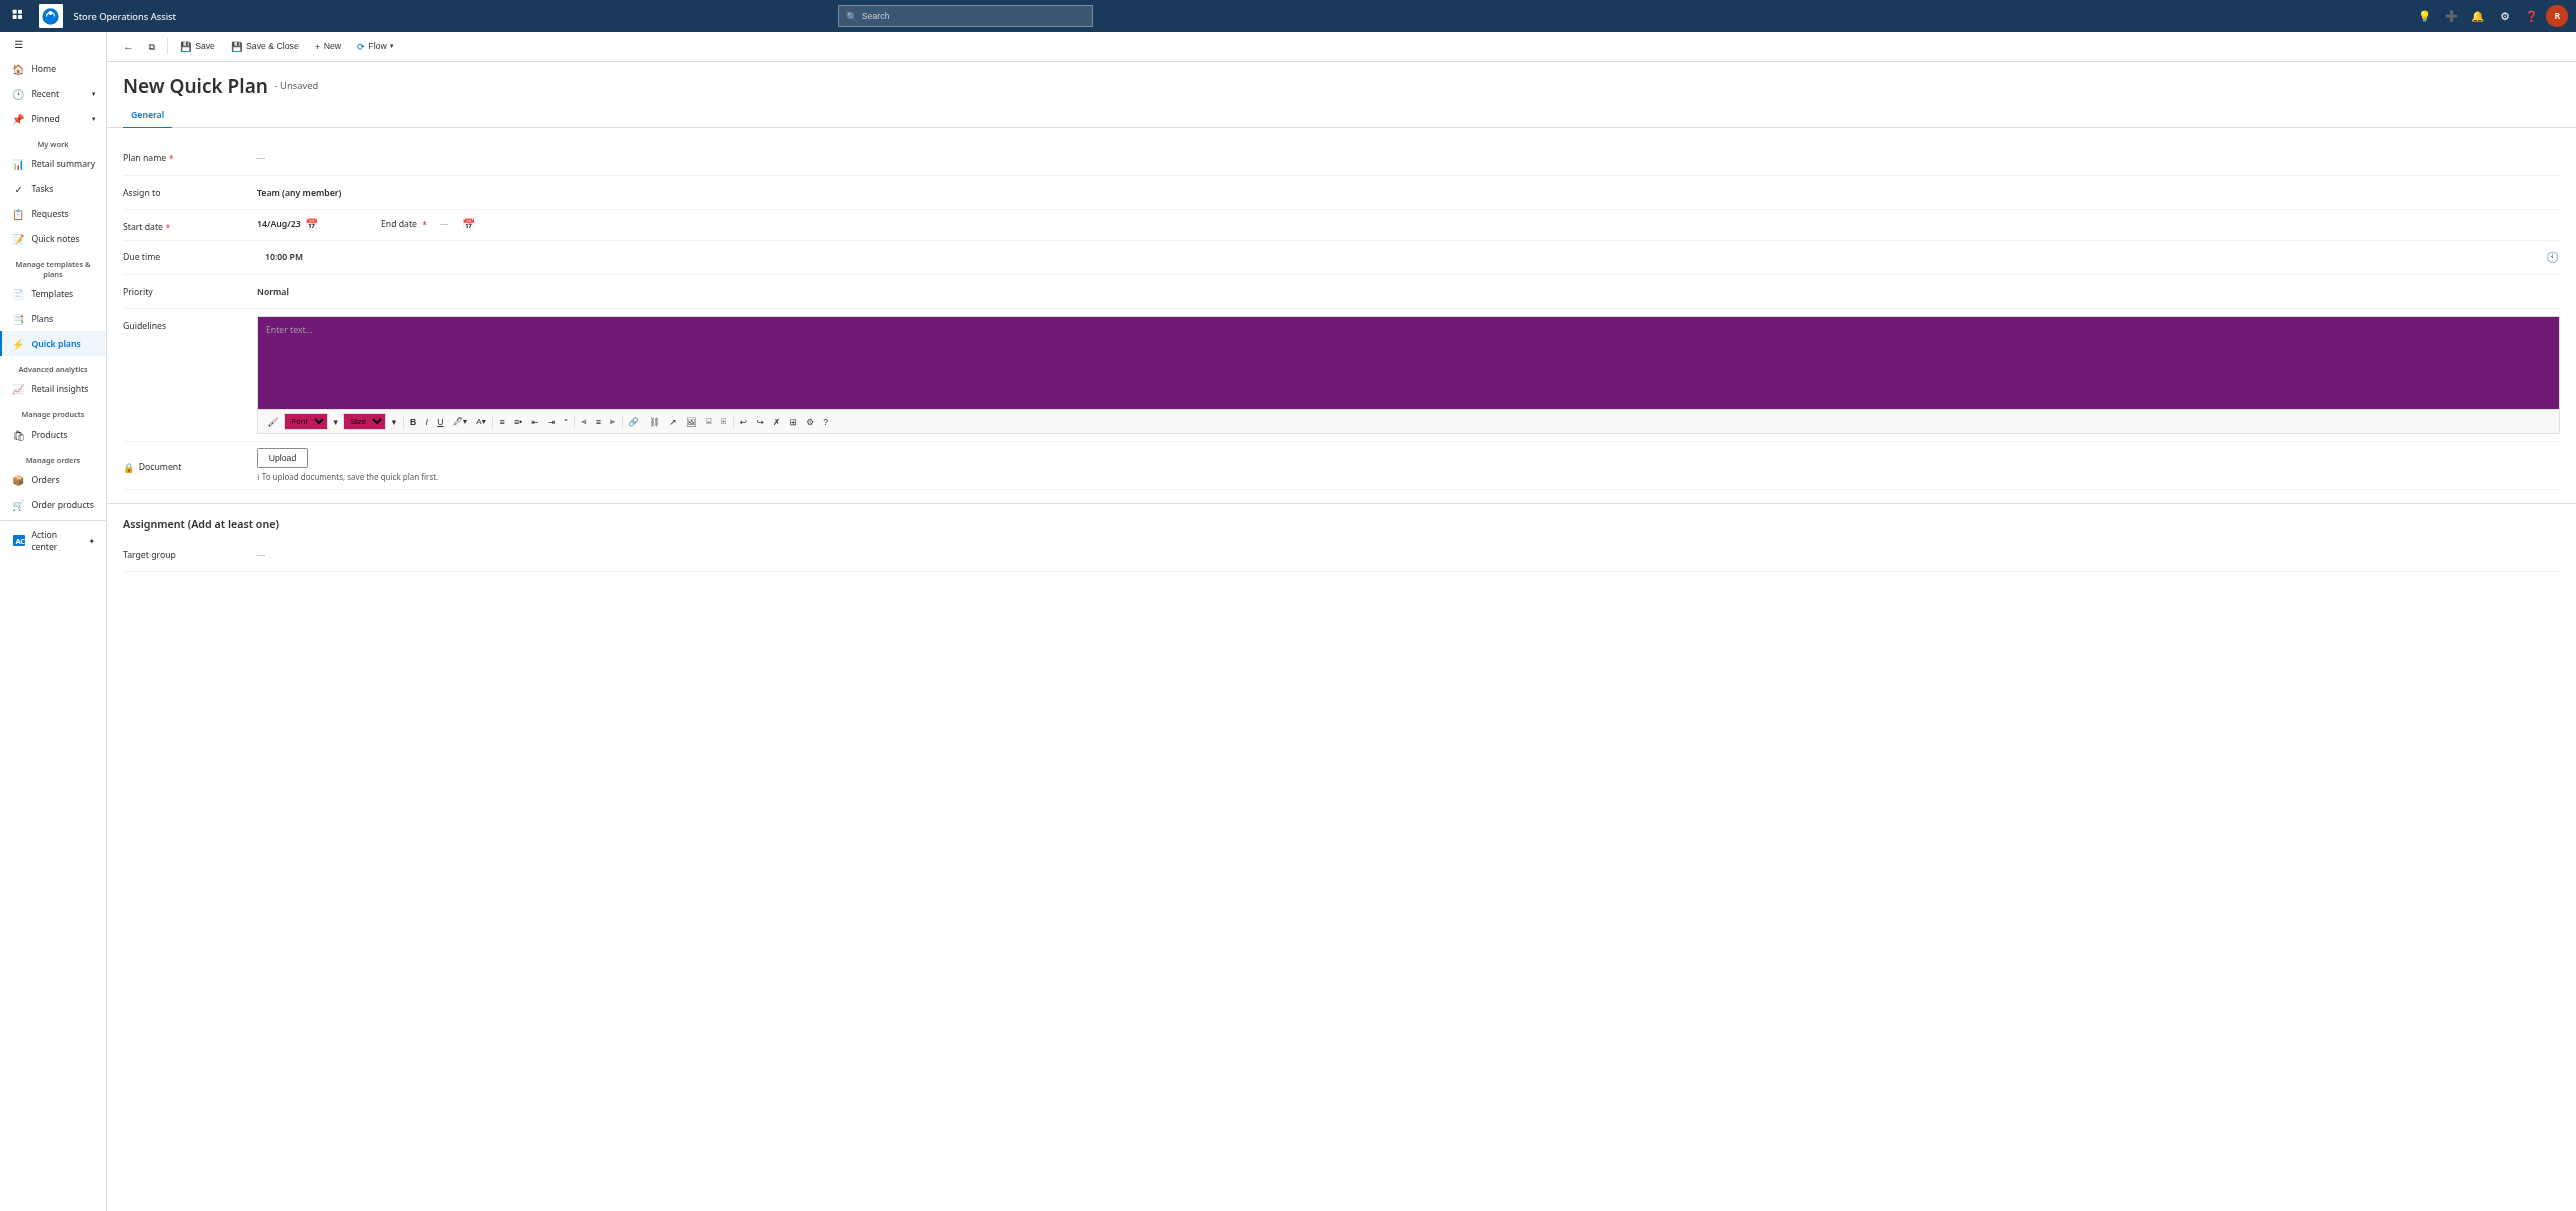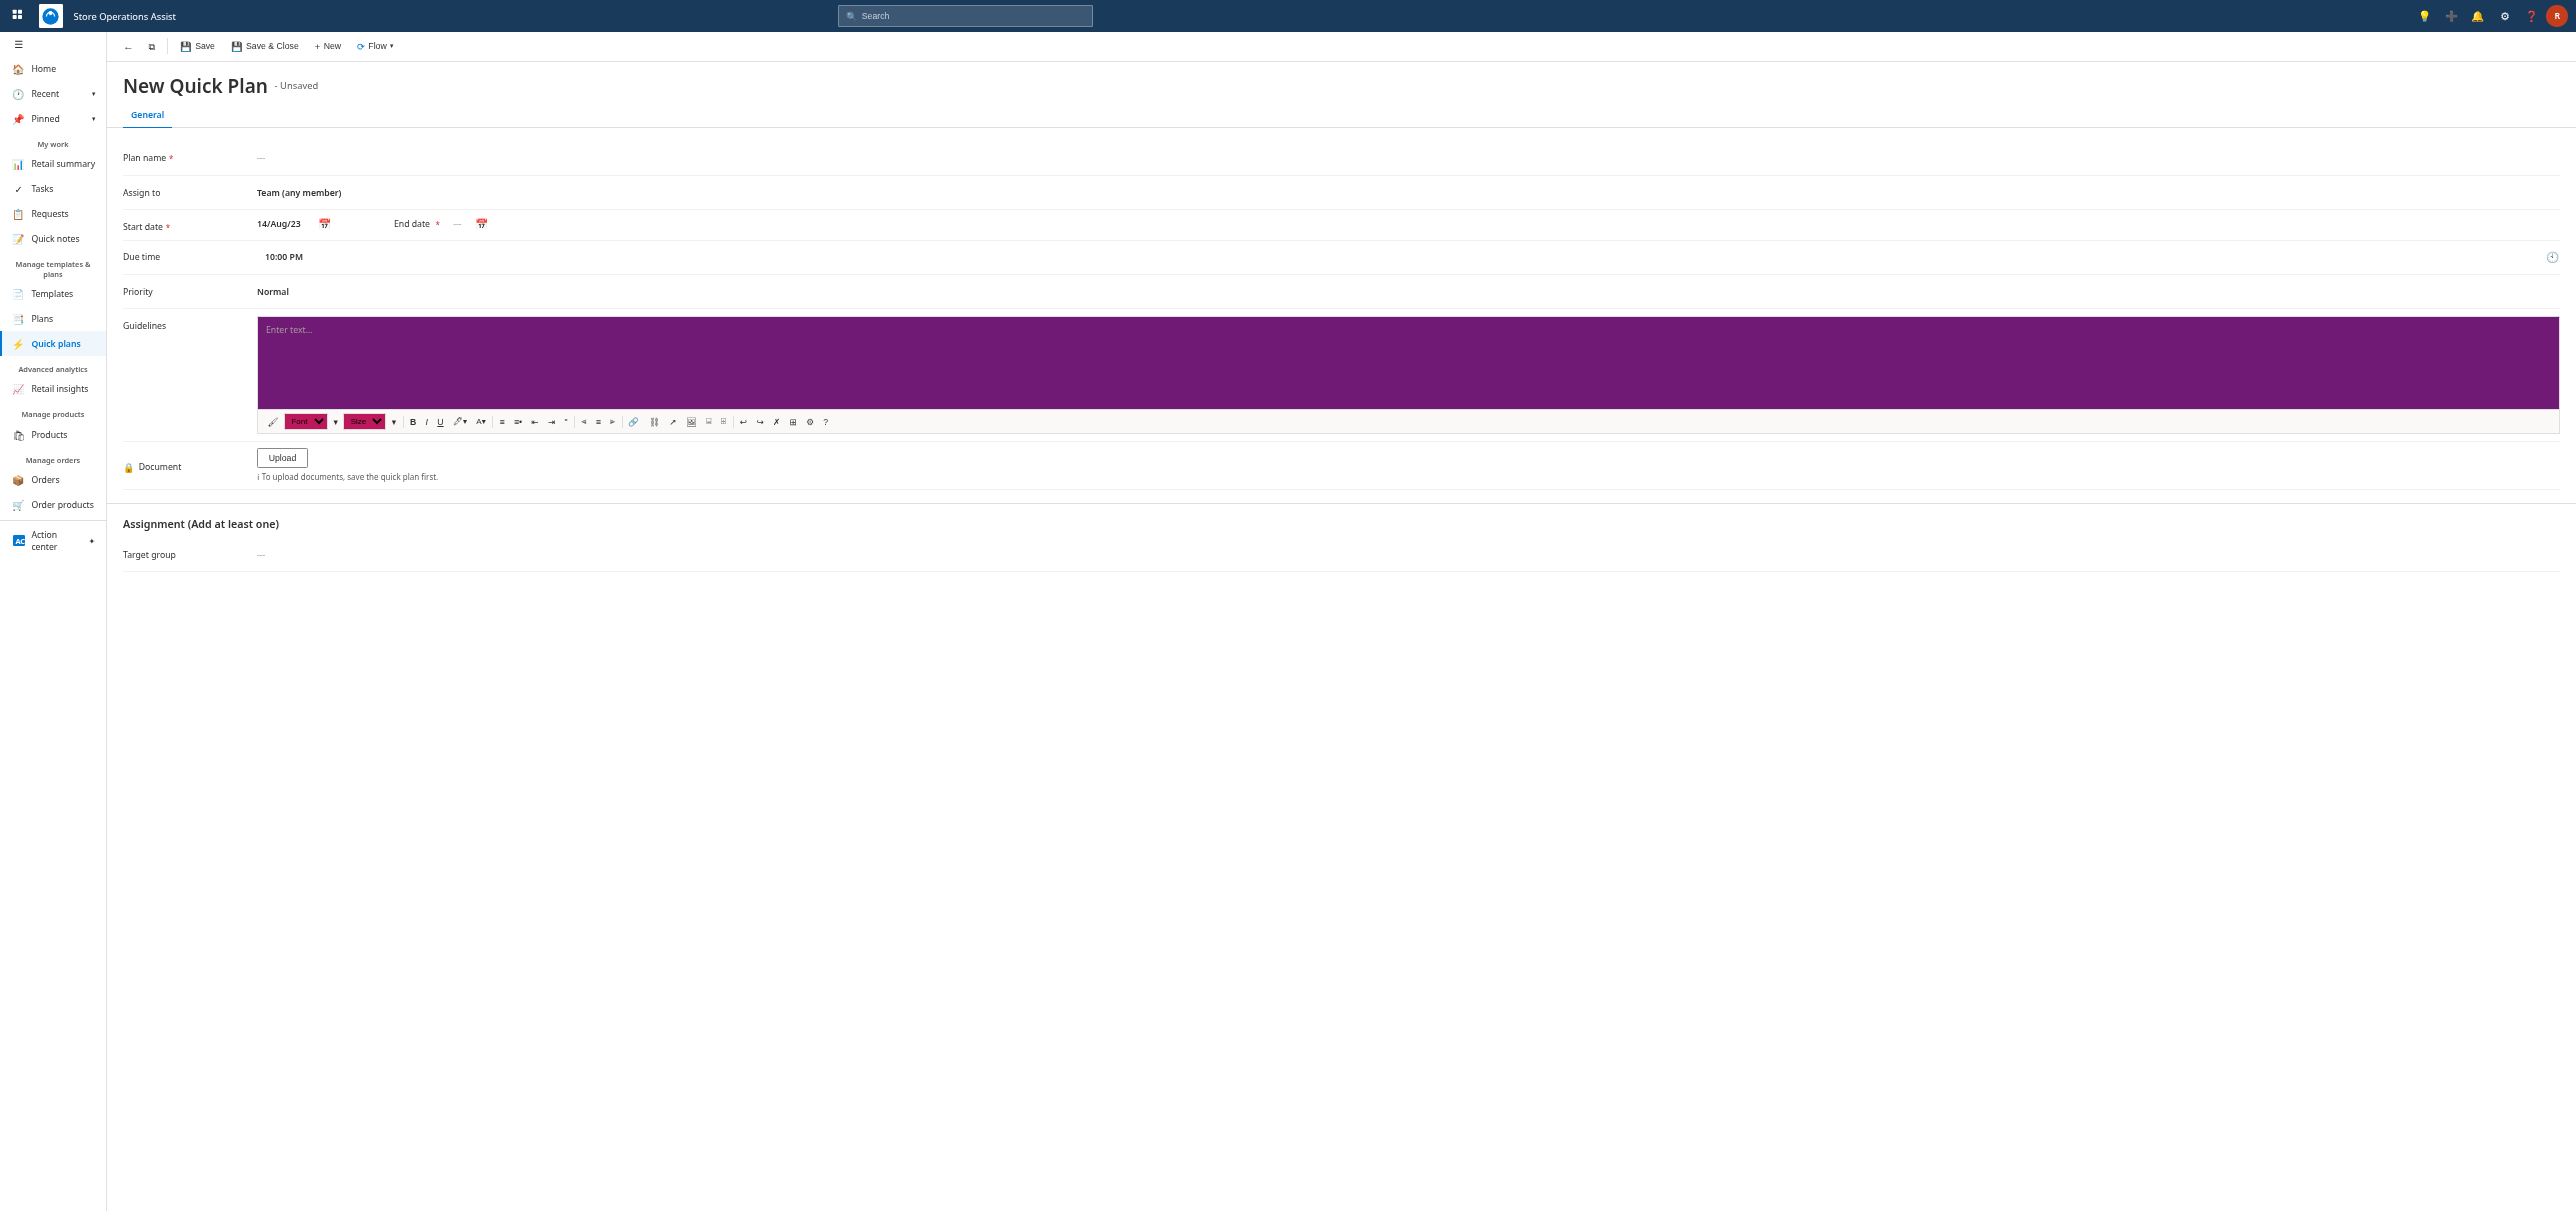--- a/index.html
+++ b/index.html
@@ -102,21 +102,21 @@
       width: 134px; flex-shrink: 0; font-size: 8.7px; color: #323130;
       padding-top: 4px; display: flex; align-items: center; gap: 2.7px;
     }
     .required-mark { color: #d13438; font-size: 8px; }
     .form-value {
       flex: 1; font-size: 8.7px; color: #323130; padding: 4px 0;
     }
     .form-value.bold { font-weight: 600; }
     .form-value.placeholder { color: #a19f9d; }
     .date-row { display: flex; align-items: center; gap: 8px; flex: 1; }
-    .date-field { display: flex; align-items: center; gap: 18px; }
+    .date-field { display: flex; align-items: center; gap: 5px; }
     .date-value { font-size: 8.7px; font-weight: 600; }
     .end-date-label { font-size: 8.7px; color: #323130; padding-left: 27px; }
     .calendar-icon { font-size: 10.7px; color: #323130; cursor: pointer; }
     .clock-icon { font-size: 10.7px; color: #323130; cursor: pointer; margin-left: auto; }
 
     
     .guidelines-editor {
       flex: 1; display: flex; flex-direction: column;
     }
     .editor-area {

